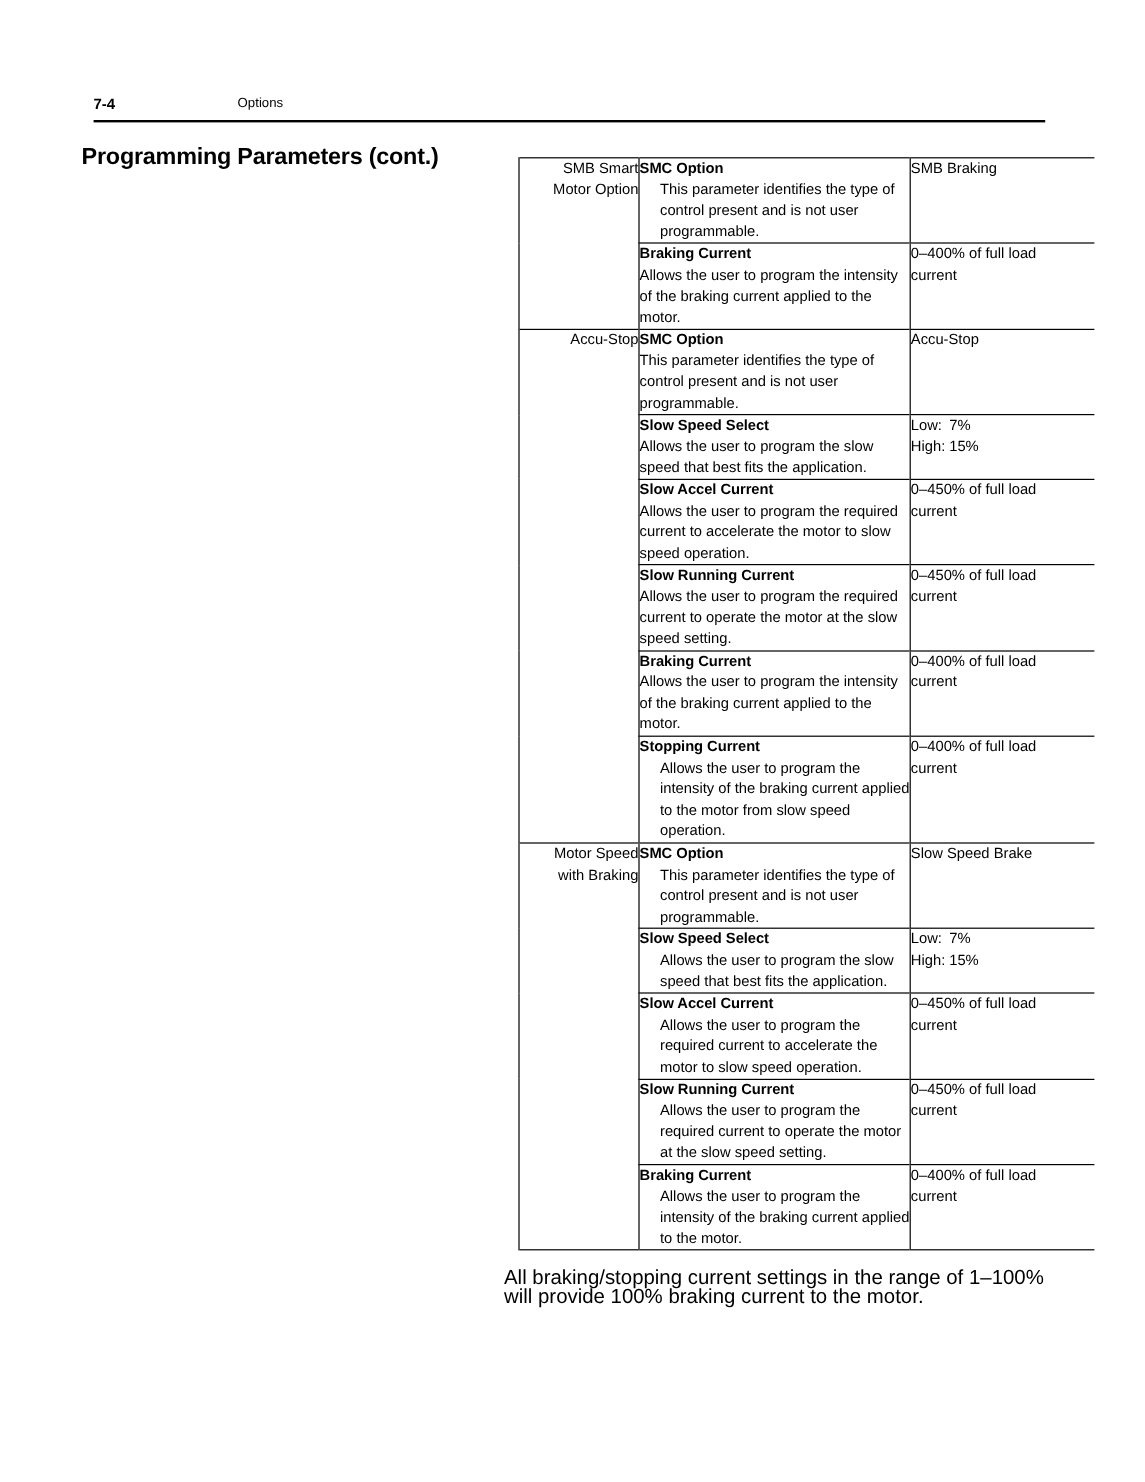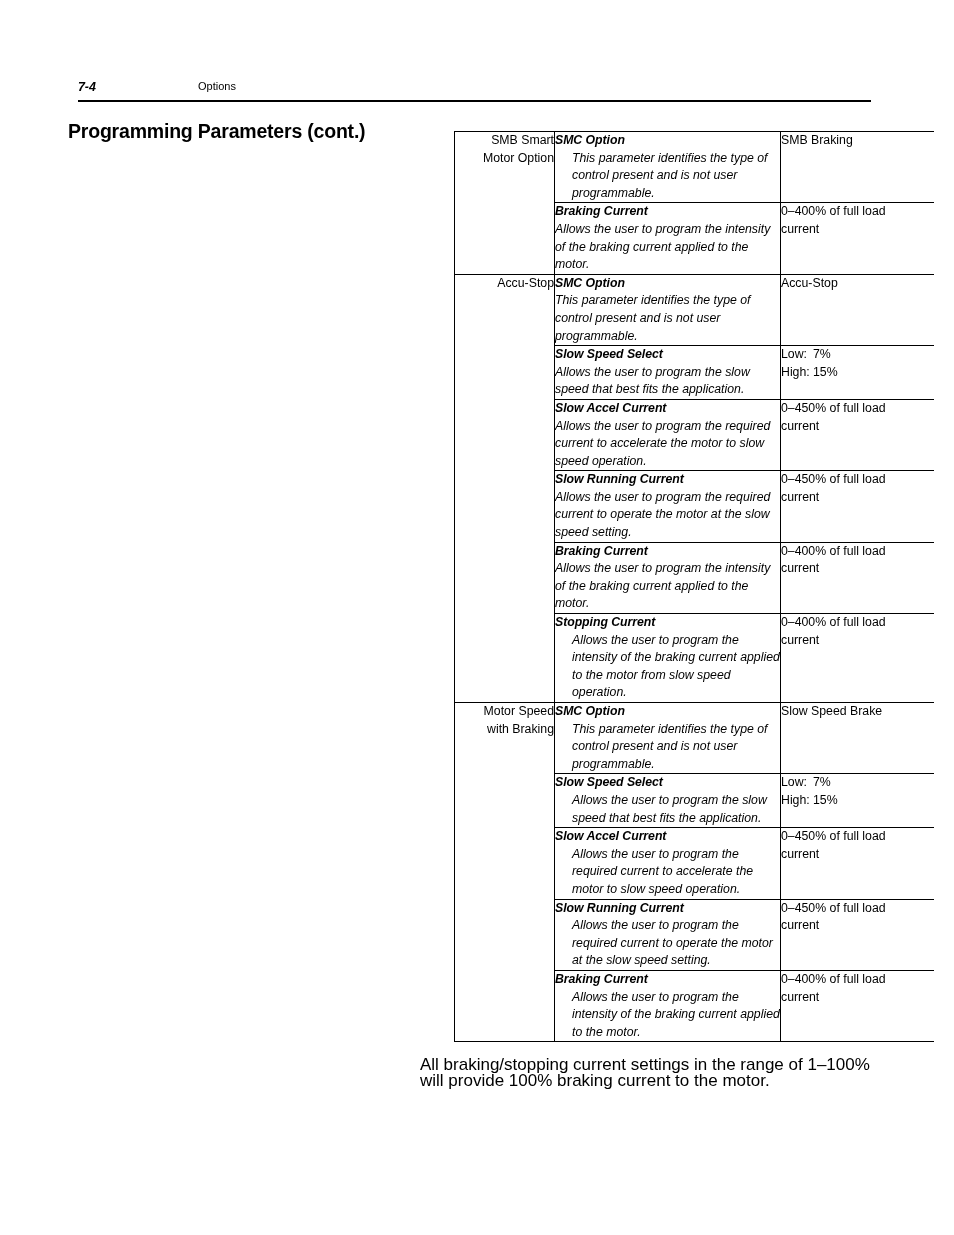--- a/index.html
+++ b/index.html
@@ -31,21 +31,20 @@
     width: 793px;
     height: 20px;
   }
   .rh-page-no {
     position: absolute;
     left: 0;
     top: 0;
     font-size: 12.5px;
     font-weight: bold;
     letter-spacing: -0.1px;
-    font-style: italic;
   }
   .rh-section {
     position: absolute;
     left: 120px;
     top: 0;
     font-size: 11px;
     font-weight: normal;
   }
   .head-rule {
     position: absolute;
@@ -63,21 +62,21 @@
     top: 107px;
     font-size: 19.5px;
     font-weight: bold;
     letter-spacing: -0.2px;
     white-space: nowrap;
   }
 
   
   .table-wrap {
     position: absolute;
-    left: 414px;
+    left: 392px;
     top: 131px;
     width: 479px;
     padding-left: 40px;
   }
   table.param-table {
     border-collapse: collapse;
     width: 479px;
     table-layout: fixed;
     border-top: 1.9px solid #000;
     border-bottom: 1.9px solid #000;
@@ -100,21 +99,20 @@
     border-left: 1.2px solid #000;
     padding: 6px 9px 6px 4px;
     white-space: normal;
   }
   td.col-group .g-line { display: block; }
 
   
   td.col-desc {
     border-right: 1.2px solid #000;
     padding: 5px 10px 7px 8px;
-    font-style: italic;
   }
   td.col-desc .p-name {
     font-weight: bold;
     display: block;
     letter-spacing: -0.05px;
   }
   td.col-desc .p-body {
     display: block;
   }
   td.col-desc .p-body.indented {

